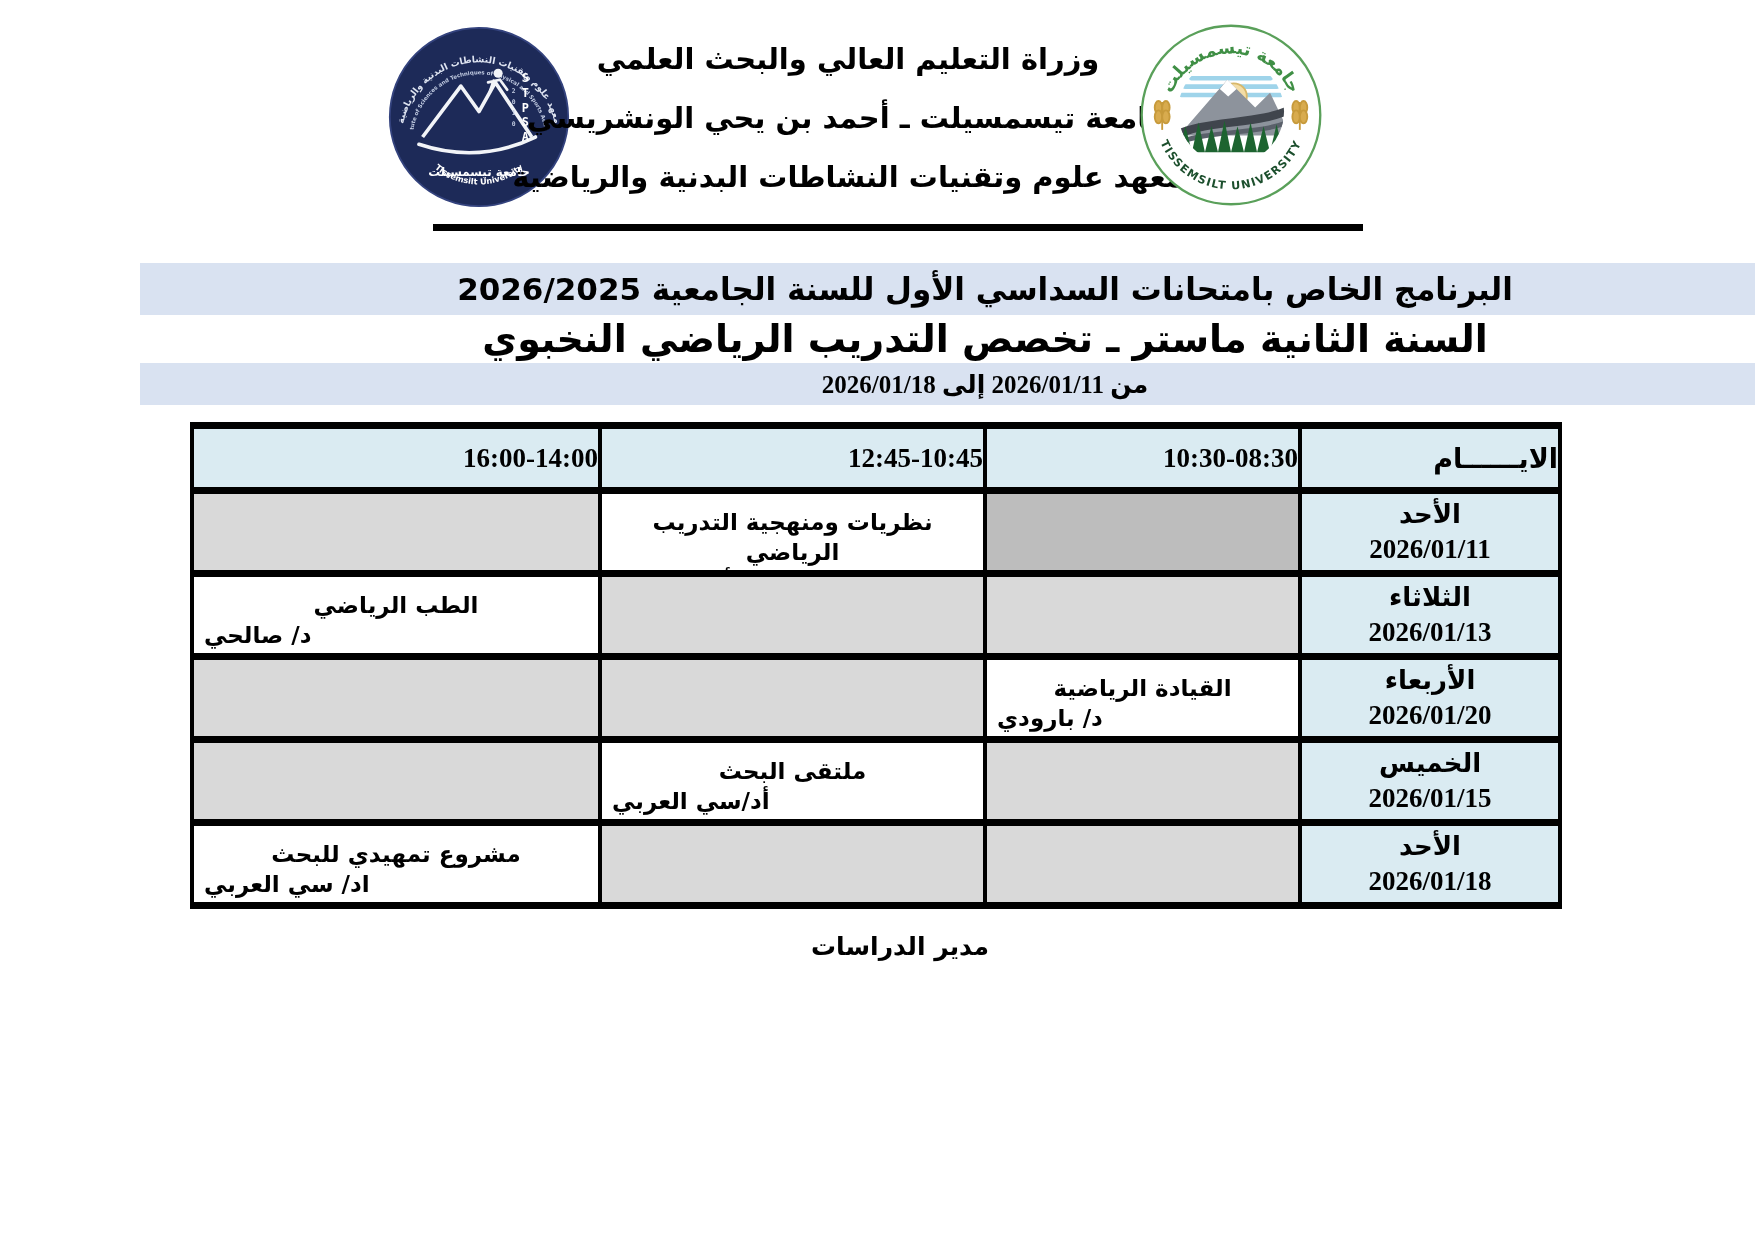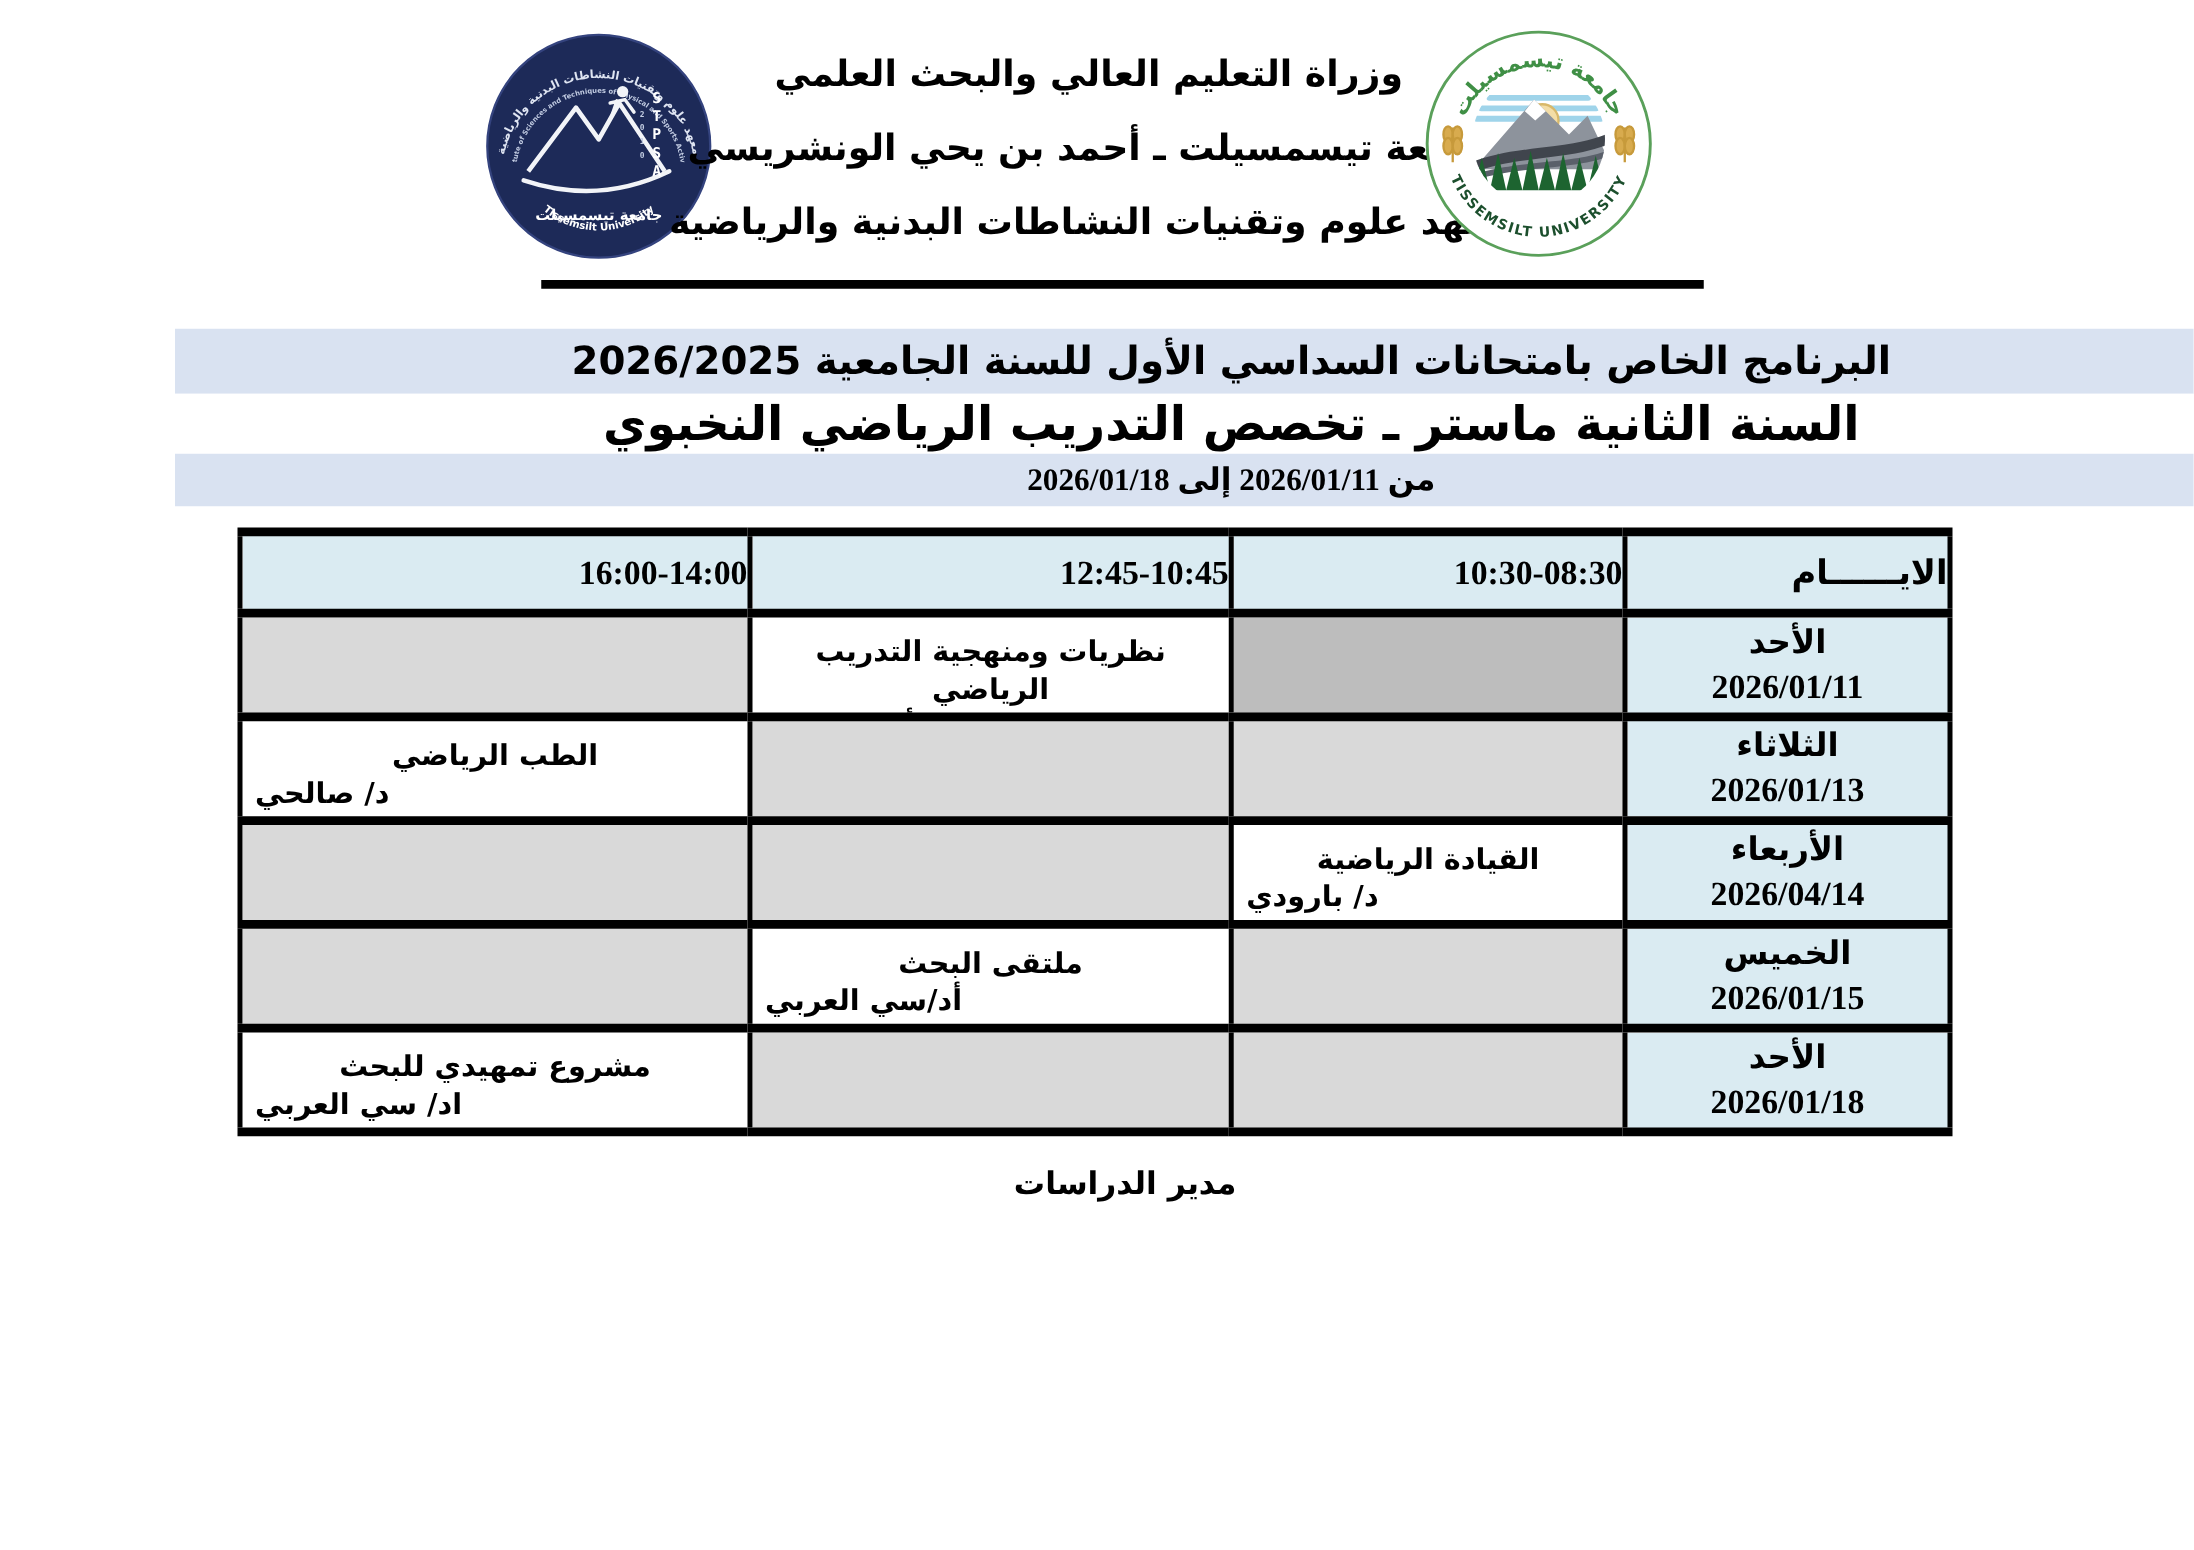--- a/index.html
+++ b/index.html
@@ -1,20 +1,20 @@
 <!DOCTYPE html>
 <html lang="ar"><head>
 <meta charset="utf-8">
 <style>
   html,body{margin:0;padding:0;background:#fff;}
   .page{position:relative;width:1755px;height:1240px;background:#ffffff;overflow:hidden;
         font-family:"DejaVu Sans",sans-serif;font-weight:bold;color:#000;}
 
   
-  .hdr-text{position:absolute;top:30px;left:451px;width:840px;text-align:center;
+  .hdr-text{position:absolute;top:30px;left:428px;width:840px;text-align:center;
             direction:rtl;font-size:29px;line-height:59px;}
   .logo{position:absolute;}
   .logo-left{left:388px;top:26px;width:182px;height:182px;}
   .logo-right{left:1138px;top:22px;width:186px;height:186px;}
   .hdr-rule{position:absolute;left:433px;top:224px;width:930px;height:7px;background:#000;}
 
   
   .bar{position:absolute;left:140px;width:1690px;display:flex;align-items:center;
        justify-content:center;direction:rtl;text-align:center;}
   .bar1{top:263px;height:52px;background:#d9e2f1;font-size:31px;}
@@ -207,21 +207,21 @@
         <div class="cellwrap">
               <div class="subj">الطب الرياضي</div>
               <div class="prof">د/ صالحي</div>
             </div>
       </td>
     </tr>
 
     <tr>
       <td class="day-cell">
         <div class="day-name">الأربعاء</div>
-        <div class="day-date">2026/04/14</div>
+        <div class="day-date">2026/01/20</div>
       </td>
       <td class="slot subject">
         <div class="cellwrap">
               <div class="subj">القيادة الرياضية</div>
               <div class="prof">د/ بارودي</div>
             </div>
       </td>
       <td class="slot empty-light">
         
       </td>

